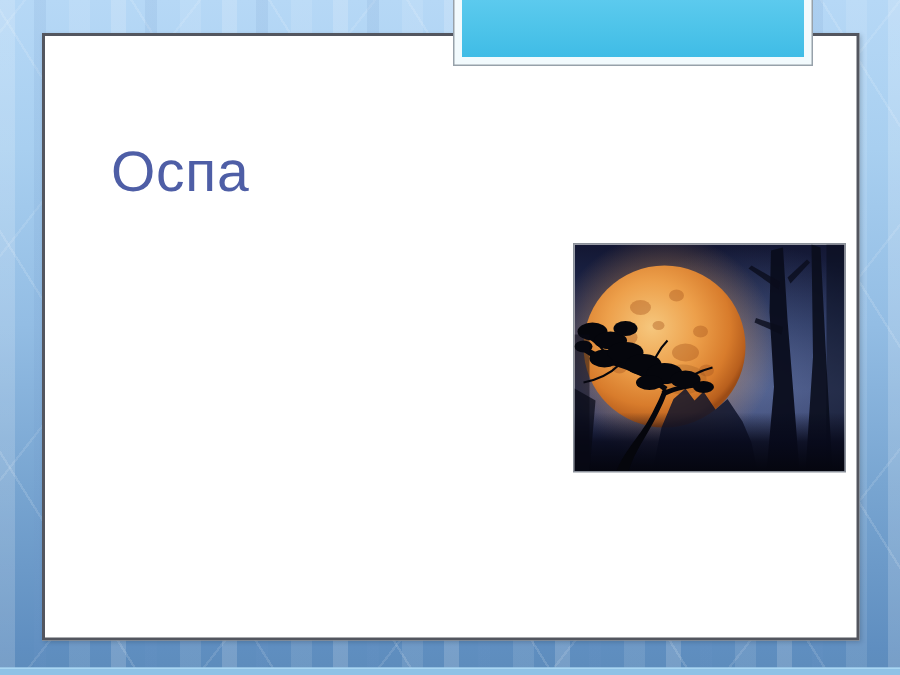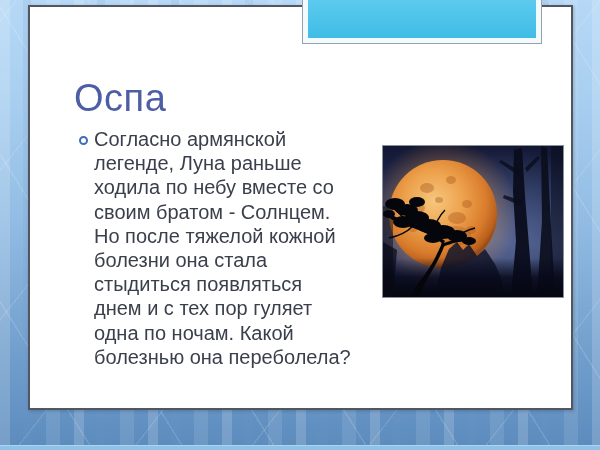--- a/index.html
+++ b/index.html
@@ -20,21 +20,21 @@
       repeating-linear-gradient(-52deg,
         rgba(255,255,255,0.11) 0px, rgba(255,255,255,0.11) 1.5px,
         rgba(255,255,255,0) 1.5px, rgba(255,255,255,0) 92px),
       linear-gradient(180deg,#b6d8f6 0%,#a8cfF0 22%,#93bde4 48%,#78a5d1 72%,#5f8ec0 96%,#5d8cbb 100%);
   }
   #bottom-strip{
     position:absolute;left:0;bottom:0;width:600px;height:4px;
     background:#8fc2e6;border-top:1px solid #a9d6f2;
   }
   #slide{
-    position:absolute;left:28px;top:5px;width:545px;height:405px;
+    position:absolute;left:28px;top:22px;width:545px;height:405px;
     box-sizing:border-box;background:#ffffff;border:2px solid #53565f;
     box-shadow:1px 1px 3px rgba(20,40,60,0.25);
   }
   #accent-tab{
     position:absolute;left:302px;top:0;width:240px;height:44px;
     box-sizing:border-box;background:#f2fafd;
     border-left:1px solid #97a1aa;border-right:1px solid #97a1aa;border-bottom:1px solid #97a1aa;
   }
   #accent-tab .tab-fill{
     position:absolute;left:5px;right:5px;top:0;bottom:5px;
@@ -63,33 +63,20 @@
 </style>
 </head>
 <body>
 
 <div id="stage">
 
   <div id="slide">
 
     <h1 id="slide-title" style="position:absolute;left:44px;top:70px;margin:0;font-size:38px;line-height:42px;color:#4e5ea6;letter-spacing:0.5px;font-weight:400;">Оспа</h1>
 
-    <div id="bullet-item" style="position:absolute;left:49px;top:120px;width:300px;">
-      <span id="bullet-marker" style="position:absolute;left:0;top:9px;width:5px;height:5px;border:2.5px solid #3e6db5;border-radius:50%;background:#ffffff;display:block;"></span>
-      <div id="bullet-text">Согласно армянской
-легенде, Луна раньше
-ходила по небу вместе со
-своим братом - Солнцем.
-Но после тяжелой кожной
-болезни она стала
-стыдиться появляться
-днем и с тех пор гуляет
-одна по ночам. Какой
-болезнью она переболела?</div>
-    </div>
 
     <div id="moon-photo" style="position:absolute;left:352px;top:138px;" title="Orange full moon in a dark night sky behind silhouetted tree branches">
       <svg viewBox="0 0 180 151" width="180" height="151" preserveAspectRatio="none">
         <defs>
           <linearGradient id="sky" x1="0" y1="0" x2="0" y2="1">
             <stop offset="0" stop-color="#131733"></stop>
             <stop offset="0.35" stop-color="#232f58"></stop>
             <stop offset="0.65" stop-color="#3a4775"></stop>
             <stop offset="0.85" stop-color="#2e3760"></stop>
             <stop offset="1" stop-color="#11152b"></stop>

